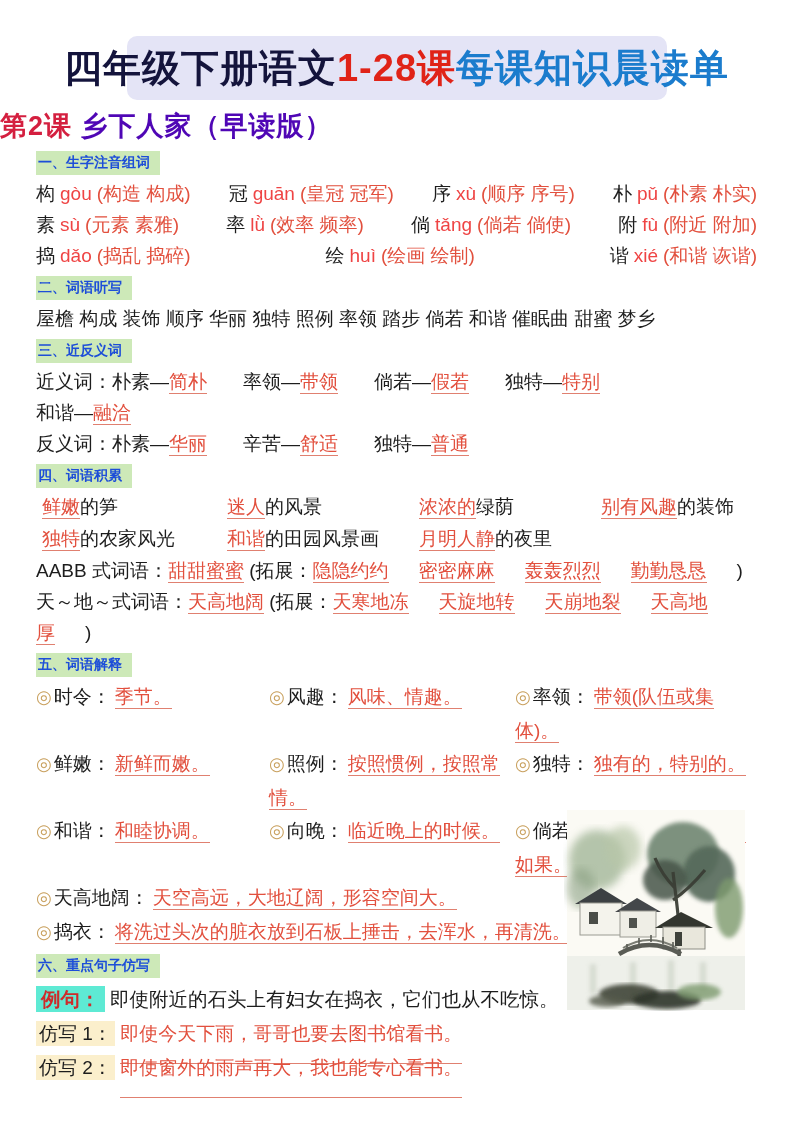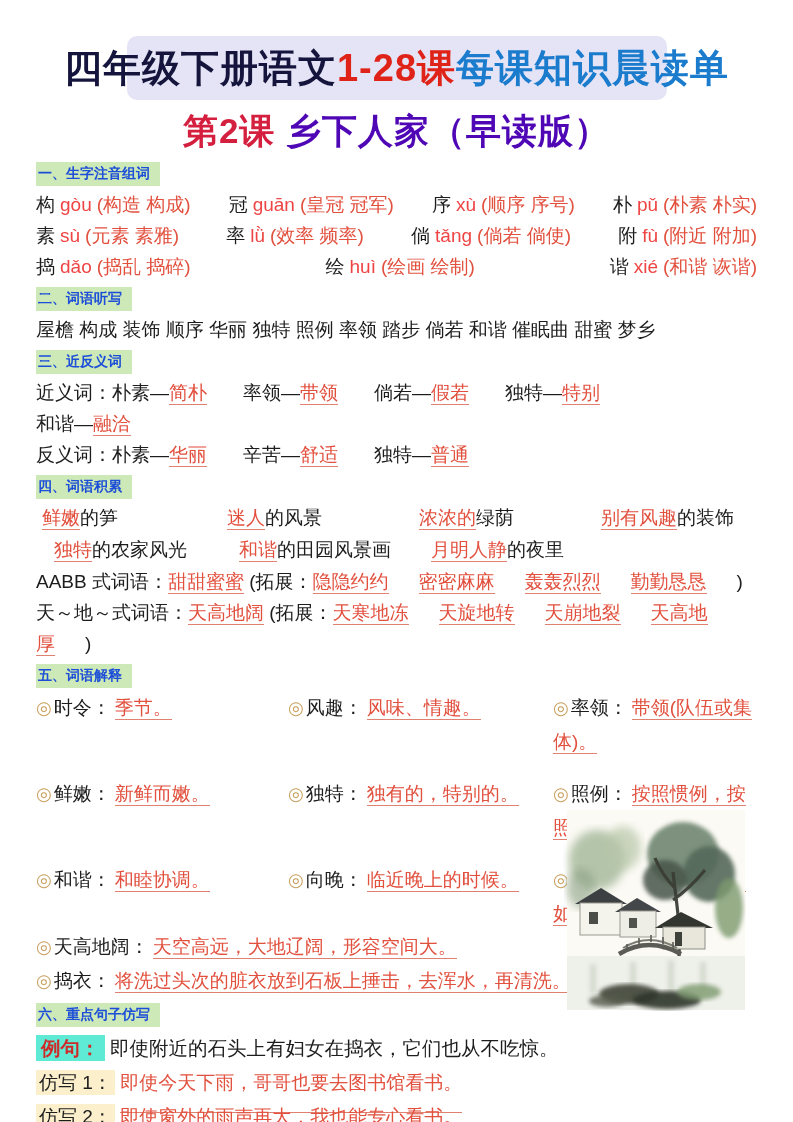--- a/index.html
+++ b/index.html
@@ -2,42 +2,42 @@
 <html><head>
 <meta charset="utf-8">
 <style>
   html,body{margin:0;padding:0;background:#fff;}
   .page{position:relative;width:793px;height:1122px;background:#ffffff;overflow:hidden;
         font-family:"Liberation Sans","DejaVu Sans",sans-serif;color:#1d1d1d;}
   .titlebar{margin:36px auto 0;width:540px;height:64px;background:#e4e4f6;border-radius:10px;
         display:flex;align-items:center;justify-content:center;font-weight:bold;font-size:38px;
         letter-spacing:1px;white-space:nowrap;}
   .t-navy{color:#14143c;} .t-red{color:#e02318;} .t-blue{color:#1b7ccd;}
-  .subtitle{margin-top:8px;text-align:center;font-size:35px;font-weight:bold;letter-spacing:1px;}
+  .subtitle{margin-top:8px;font-size:27px;font-weight:bold;letter-spacing:1px;}
   .st-red{color:#d41f3f;} .st-purple{color:#4f06b5;}
   .content{padding:2px 36px 0 36px;}
   .sec-h{display:inline-block;background:#cde9b8;font-weight:bold;font-size:14px;
         padding:3px 10px 3px 2px;margin:5px 0 3px 0;color:#1d4ed8;}
   .line{font-size:19px;line-height:31px;}
   
   .py-row{display:flex;justify-content:space-between;font-size:19px;line-height:31px;}
   .py-row.last{justify-content:space-between;gap:44px;}
   .py-entry .hz{color:#1d1d1d;} .py-entry .py{color:#ef4444;padding:0 5px;}
   .py-entry .wd{color:#e2503e;}
   
   .rd{color:#e2503e;border-bottom:1.5px solid #e08070;padding-bottom:1px;}
   .bk{color:#1d1d1d;}
   .pair{margin-right:36px;white-space:nowrap;}
   .syn-label{color:#1d1d1d;}
   
   .acc-row{display:grid;grid-template-columns:185px 192px 182px auto;font-size:19px;line-height:32px;padding-left:6px;}
-  .acc-row.r2{grid-template-columns:185px 192px auto;margin-left:12px;}
+  .acc-row.r2{grid-template-columns:185px 192px auto;}
   .ext-item{margin-right:30px;}
   
-  .def-grid{display:grid;grid-template-columns:233px 246px auto;font-size:19px;line-height:33px;gap:19px;}
+  .def-grid{display:grid;grid-template-columns:233px 246px auto;font-size:19px;line-height:33px;}
   .bullet{color:#c9a15f;margin-right:2px;font-size:18px;}
   .def-term{color:#1d1d1d;margin-right:4px;}
   .def-text{color:#e2503e;border-bottom:1.5px solid #e08070;padding-bottom:1px;}
   .def-full{font-size:19px;line-height:33px;}
   
   .example-line{font-size:19.5px;line-height:36px;}
   .ex-label{background:#5eead4;color:#cf2a2a;padding:2px 5px;font-weight:bold;}
   .imit-row{font-size:19px;line-height:34px;width:540px;}
   .imit-label{background:#fbefcc;color:#1d1d1d;padding:2px 3px;}
   .imit-text{color:#e2503e;border-bottom:1.5px solid #e08070;padding-bottom:19px;}
@@ -114,22 +114,22 @@
       <span class="bk">天～地～式词语：</span><span class="rd">天高地阔</span><span class="bk"> (拓展：</span><span><span class="rd ext-item">天寒地冻</span><span class="rd ext-item">天旋地转</span><span class="rd ext-item">天崩地裂</span><span class="rd ext-item">天高地厚</span></span><span class="bk">)</span>
     </div>
 
     <div><span class="sec-h">五、词语解释</span></div>
     <div class="def-grid">
 
     <span class="def-item"><span class="bullet">◎</span><span class="def-term">时令：</span><span class="def-text">季节。</span></span>
         <span class="def-item"><span class="bullet">◎</span><span class="def-term">风趣：</span><span class="def-text">风味、情趣。</span></span>
         <span class="def-item"><span class="bullet">◎</span><span class="def-term">率领：</span><span class="def-text">带领(队伍或集体)。</span></span>
         <span class="def-item"><span class="bullet">◎</span><span class="def-term">鲜嫩：</span><span class="def-text">新鲜而嫩。</span></span>
+        <span class="def-item"><span class="bullet">◎</span><span class="def-term">照例：</span><span class="def-text">按照惯例，按照常情。</span></span>
         <span class="def-item"><span class="bullet">◎</span><span class="def-term">独特：</span><span class="def-text">独有的，特别的。</span></span>
-        <span class="def-item"><span class="bullet">◎</span><span class="def-term">照例：</span><span class="def-text">按照惯例，按照常情。</span></span>
         <span class="def-item"><span class="bullet">◎</span><span class="def-term">和谐：</span><span class="def-text">和睦协调。</span></span>
         <span class="def-item"><span class="bullet">◎</span><span class="def-term">向晚：</span><span class="def-text">临近晚上的时候。</span></span>
         <span class="def-item"><span class="bullet">◎</span><span class="def-term">倘若：</span><span class="def-text">表示假设，假如，如果。</span></span>
       </div>
     <div>
 
     <div class="def-full"><span class="bullet">◎</span><span class="def-term">天高地阔：</span><span class="def-text">天空高远，大地辽阔，形容空间大。</span></div>
         <div class="def-full"><span class="bullet">◎</span><span class="def-term">捣衣：</span><span class="def-text">将洗过头次的脏衣放到石板上捶击，去浑水，再清洗。</span></div>
       </div>
 

